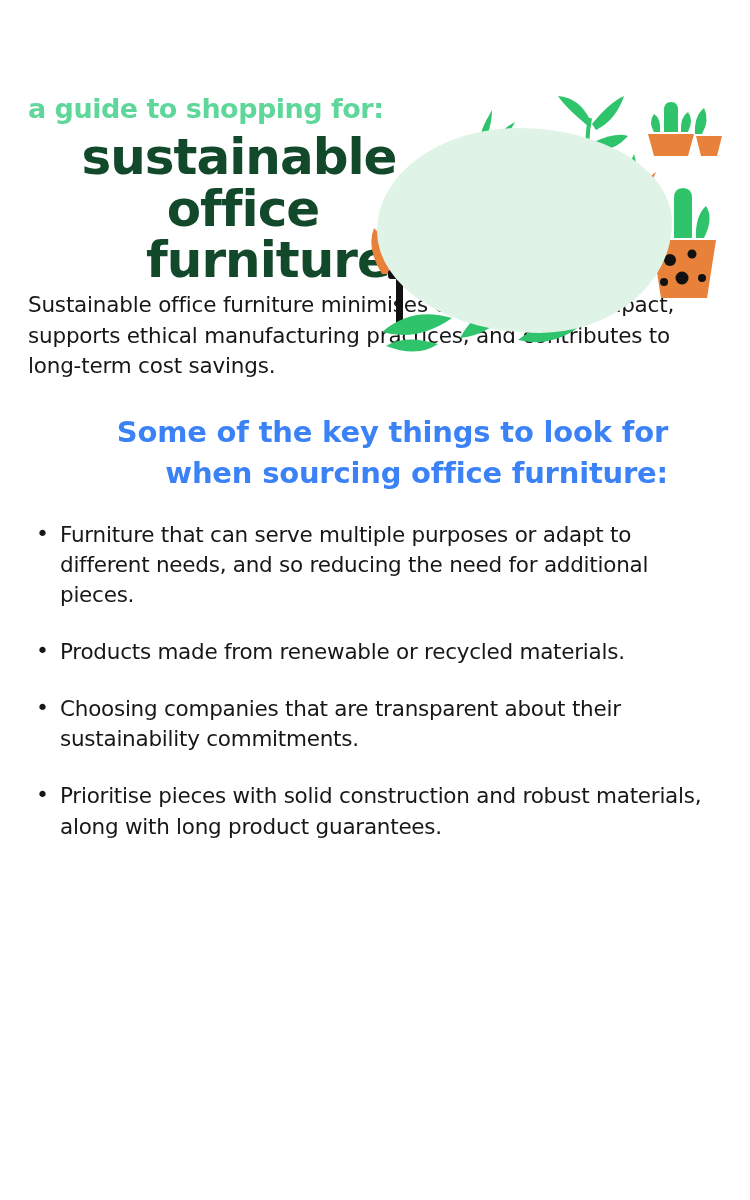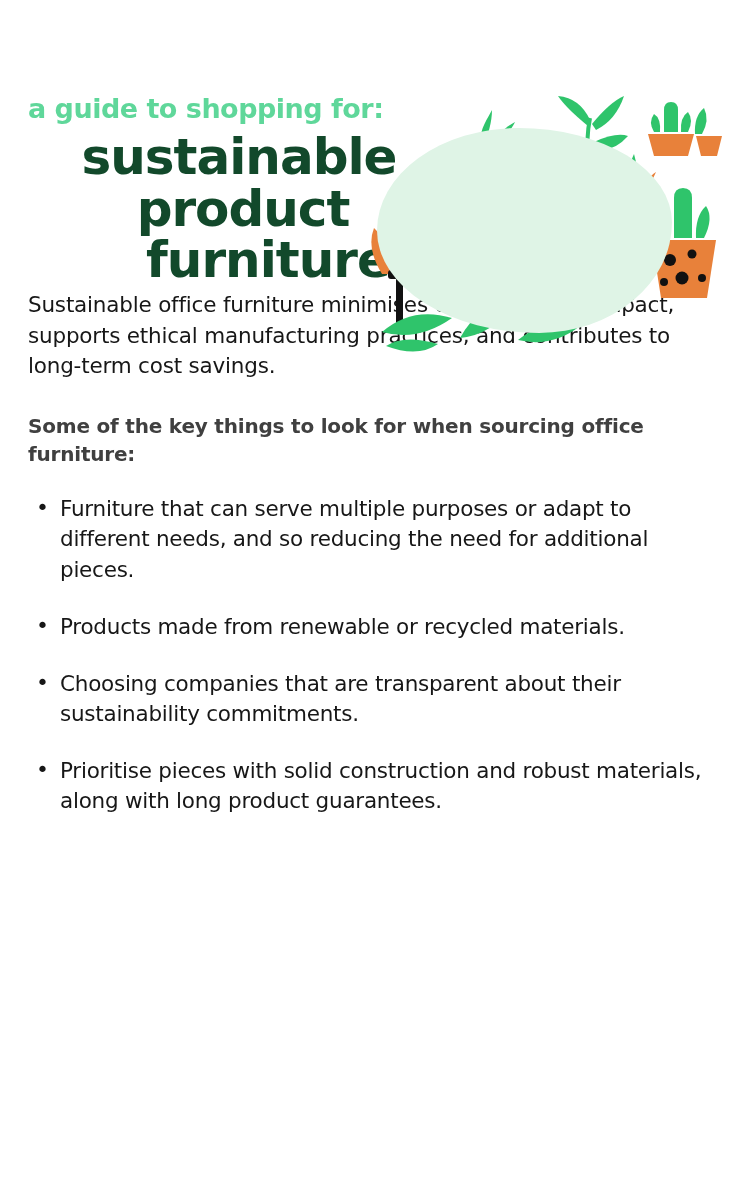--- a/index.html
+++ b/index.html
@@ -75,27 +75,28 @@
   }
   .intro {
     font-size: 21.5px;
     line-height: 1.42;
     color: #171717;
     margin: 0 0 30px 0;
     letter-spacing: -0.2px;
     max-width: 690px;
   }
   .lead {
-    font-size: 20px;
+    font-size: 29px;
     font-weight: bold;
     line-height: 1.42;
-    color: #404040;
+    color: #3b82f6;
     margin: 0 0 26px 0;
     letter-spacing: -0.2px;
     max-width: 640px;
+    text-align: right;
   }
   ul.points {
     list-style: none;
     margin: 0;
     padding: 0;
   }
   ul.points li {
     position: relative;
     padding-left: 32px;
     margin-bottom: 27px;
@@ -115,21 +116,21 @@
 </style>
 </head>
 <body>
 
 <div class="page">
 
   <div class="header">
     <p class="eyebrow">a guide to shopping for:</p>
     <h1 class="title">
       <span class="l1">sustainable</span>
-      <span class="l2">product</span>
+      <span class="l2">office</span>
       <span class="l3">furniture</span>
     </h1>
 
     <div class="illustration">
       <div class="illo-blob"></div>
       <svg width="390" height="280" viewBox="0 0 390 280">
 
         <g>
           <path d="M128 55 C128 40,136 30,140 22 C140 34,136 46,133 56 Z" fill="#2fc46b"></path>
           <path d="M141 57 C146 44,156 38,163 34 C158 44,150 53,145 58 Z" fill="#2fc46b"></path>

